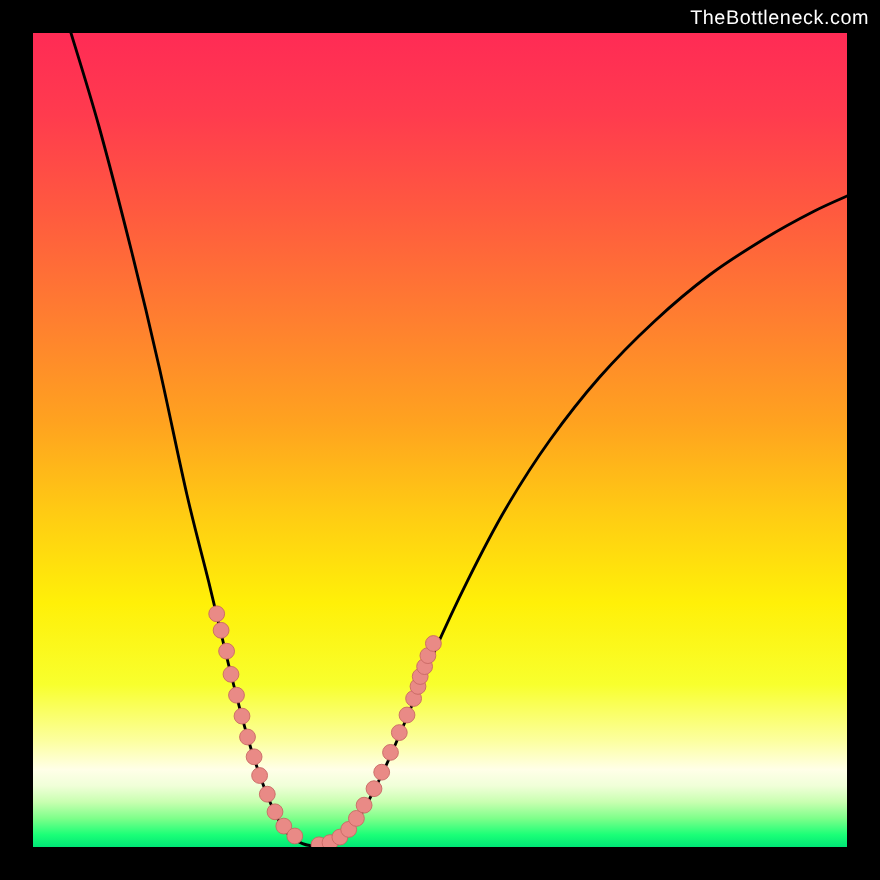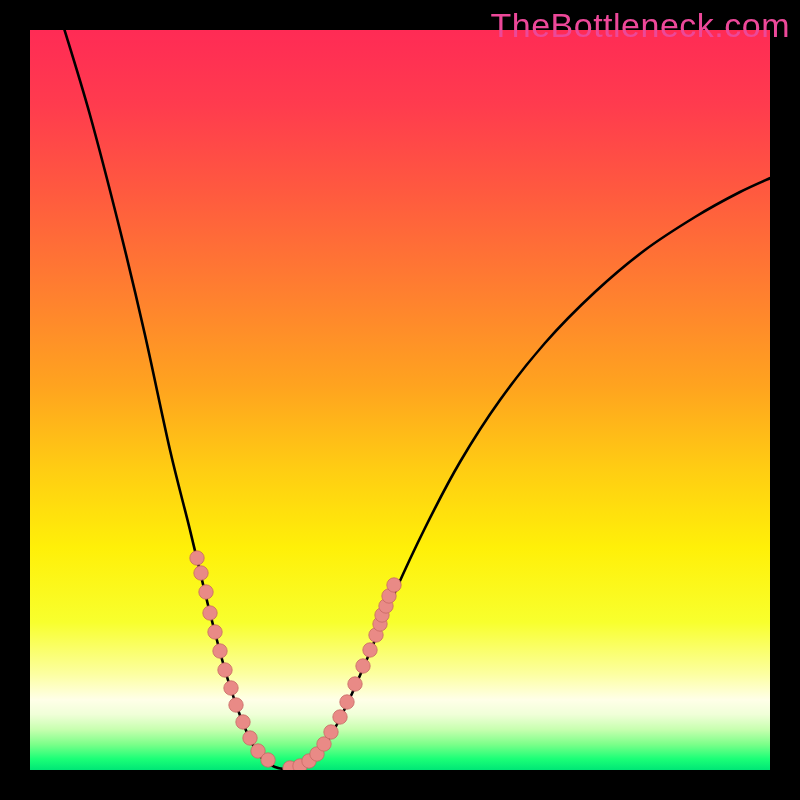--- a/index.html
+++ b/index.html
@@ -20,22 +20,22 @@
     overflow: hidden;
   }
   .gradient {
     position: absolute;
     left: 0; top: 0; right: 0; bottom: 0;
   }
   .watermark {
     position: absolute;
     top: 6px;
     right: 10px;
-    color: #ec4899;
-    font-size: 34px;
+    color: #ffffff;
+    font-size: 18px;
     font-weight: 400;
     letter-spacing: 0.5px;
     user-select: none;
     margin-left: 43px;
   }
   svg.curve {
     position: absolute;
     left: 0; top: 0;
     width: 740px;
     height: 740px;

